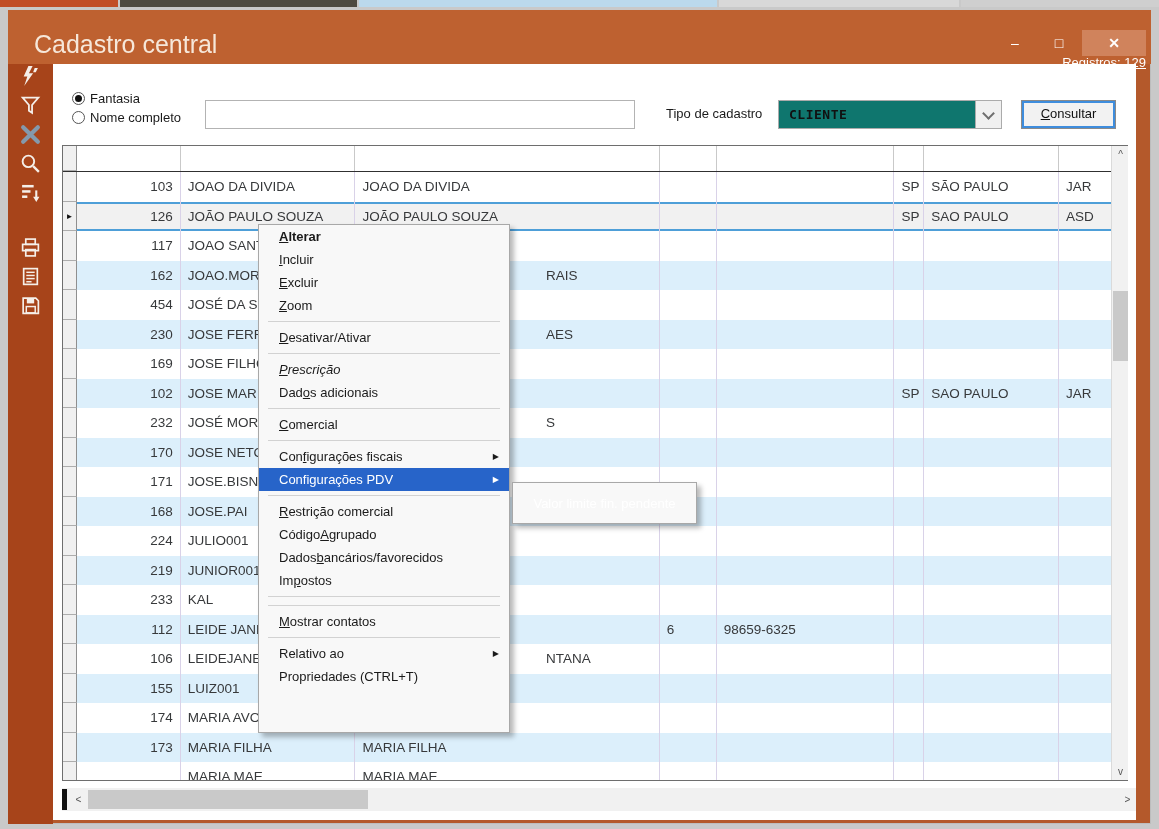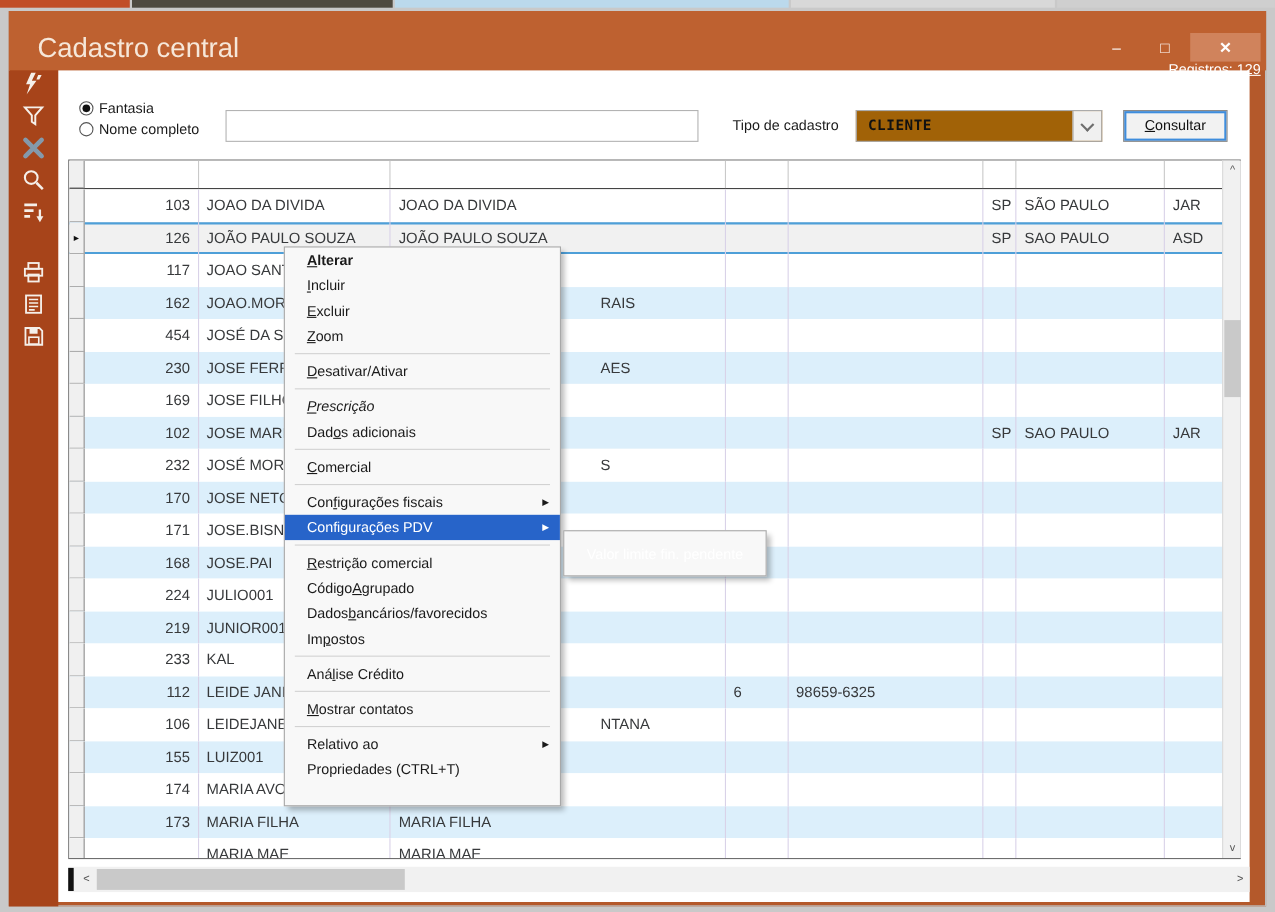--- a/index.html
+++ b/index.html
@@ -26,21 +26,21 @@
 
   
   #content{left:53px;top:64px;width:1083px;height:756px;background:#FFFFFF;}
 
   
   .radio-row{position:absolute;display:flex;align-items:center;font-size:13px;color:#1A1A1A;}
   .radio{width:13px;height:13px;border:1px solid #555;border-radius:50%;margin-right:5px;position:relative;background:#FFF;box-sizing:border-box;}
   .radio.on::after{content:"";position:absolute;left:2px;top:2px;width:7px;height:7px;border-radius:50%;background:#111;}
   #search-input{left:205px;top:100px;width:430px;height:29px;border:1px solid #B3B3B3;background:#FFF;}
   #tipo-label{left:666px;top:106px;font-size:13px;color:#1A1A1A;}
-  #tipo-combo{left:778px;top:100px;width:224px;height:29px;border:1px solid #ABABAB;background:#a16207;}
+  #tipo-combo{left:778px;top:100px;width:224px;height:29px;border:1px solid #ABABAB;background:#0f766e;}
   #tipo-value{position:absolute;left:10px;top:6px;font-family:"DejaVu Sans Mono", monospace;font-weight:bold;font-size:13px;letter-spacing:.5px;color:#111;}
   #combo-arrow{position:absolute;right:0;top:0;width:25px;height:27px;background:#F0F0F0;border-left:1px solid #ABABAB;}
   #combo-arrow .chev{position:absolute;left:8px;top:8px;width:7px;height:7px;border-right:2px solid #6E6E6E;border-bottom:2px solid #6E6E6E;transform:rotate(45deg);}
   #btn-consultar{left:1022px;top:101px;width:93px;height:27px;background:#F2F2F2;border:2px solid #3E8DDD;outline:1px solid #8A8A8A;
     font-size:13px;color:#111;text-align:center;line-height:22px;}
   .u{text-decoration:underline;}
 
   
   #grid{left:62px;top:145px;width:1066px;height:636px;border:1px solid #6E6E6E;background:#FFF;overflow:hidden;}
   #ghead{display:flex;height:25px;border-bottom:1px solid #303030;background:#FFF;}
@@ -568,26 +568,20 @@
         <span class="u">p</span>
         <span>ostos</span>
       <span class="arrow"></span>
     </div>
       <div class="mi sep">
       <span></span>
         <span class="u"></span>
         <span></span>
       <span class="arrow"></span>
     </div>
-      <div class="mi">
-      <span>Aná</span>
-        <span class="u">l</span>
-        <span>ise Crédito</span>
-      <span class="arrow"></span>
-    </div>
       <div class="mi sep">
       <span></span>
         <span class="u"></span>
         <span></span>
       <span class="arrow"></span>
     </div>
       <div class="mi">
       <span></span>
         <span class="u">M</span>
         <span>ostrar contatos</span>

